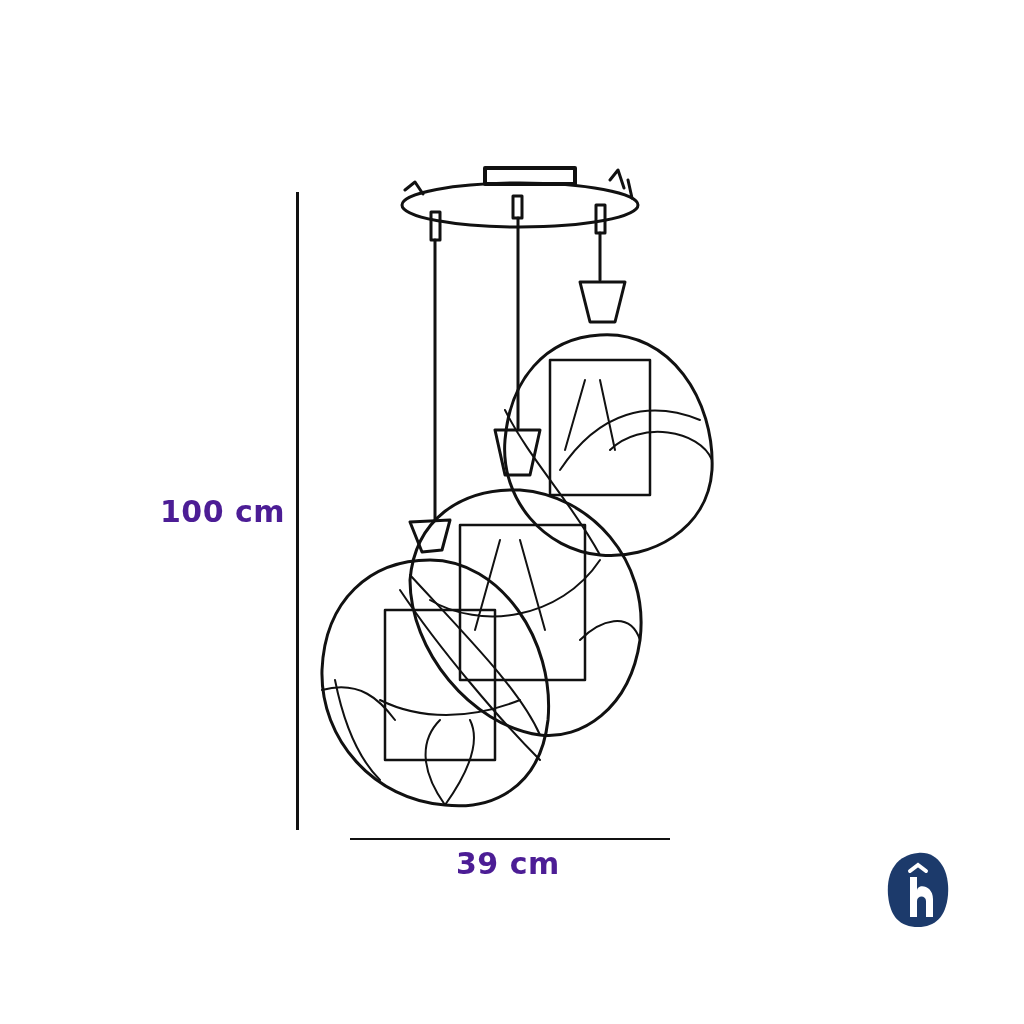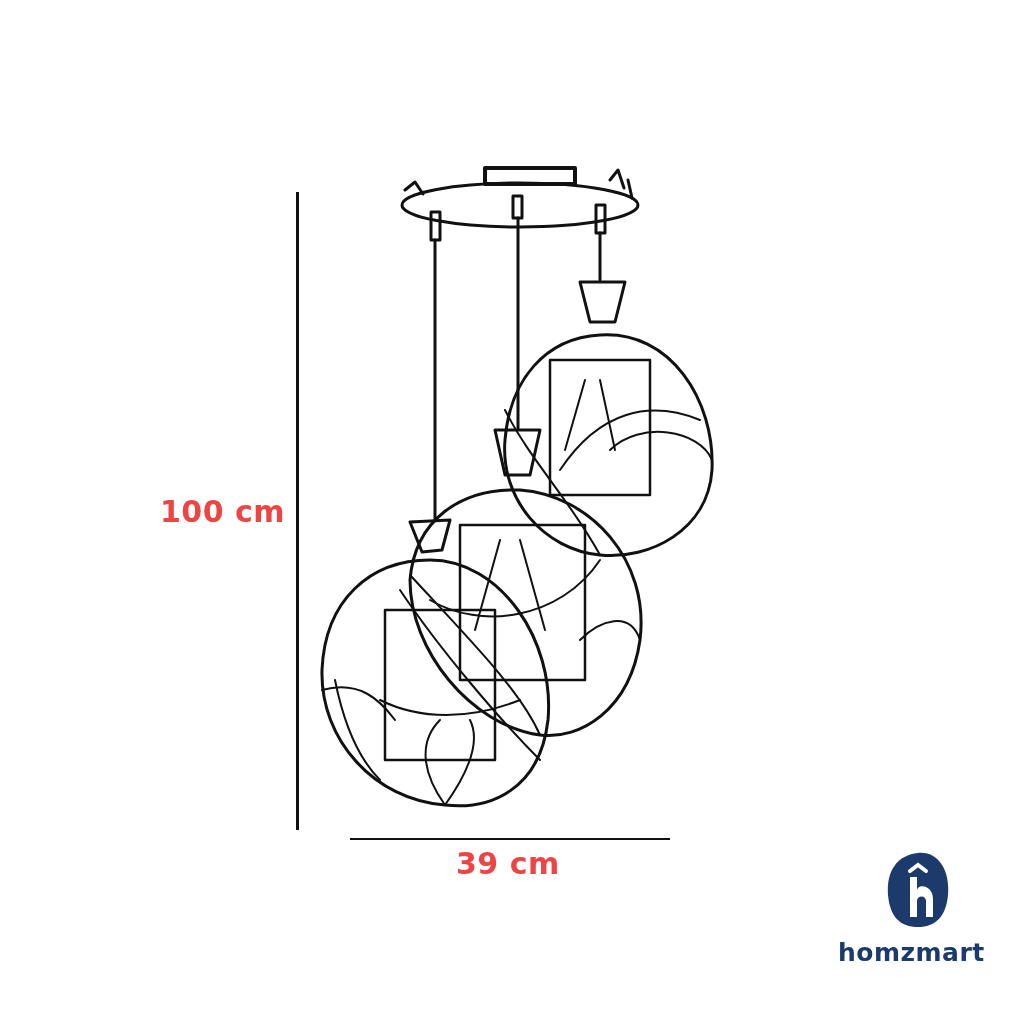--- a/index.html
+++ b/index.html
@@ -1,18 +1,18 @@
 <!DOCTYPE html>
 <html><head>
   <meta charset="utf-8">
   <style>
     html, body { margin: 0; padding: 0; background: #ffffff; }
     body { width: 1024px; height: 1024px; position: relative; overflow: hidden; font-family: "DejaVu Sans", sans-serif; }
     .abs { position: absolute; }
-    .dim-label { font-weight: bold; font-size: 30px; color: #ef4444; letter-spacing: 0.5px; white-space: nowrap; }
+    .dim-label { font-weight: bold; font-size: 30px; color: #4c1d95; letter-spacing: 0.5px; white-space: nowrap; }
     #height-label { left: 160px; top: 494px; }
     #width-label { left: 456px; top: 846px; }
     #v-line { left: 296px; top: 192px; width: 3px; height: 638px; background: #111; }
     #h-line { left: 350px; top: 838px; width: 320px; height: 2px; background: #111; }
     #lamp { left: 300px; top: 150px; width: 440px; height: 670px; }
     #brand { left: 830px; top: 845px; width: 180px; height: 130px; }
     .brand-name { position: absolute; left: 8px; top: 93px; font-weight: bold; font-size: 25px; color: #1c3a6b; letter-spacing: 0.5px; }
   </style>
 </head>
 <body>
@@ -64,14 +64,13 @@
     <path d="M445 805 C 420 770, 420 740, 440 720 M445 805 C 470 770, 480 740, 470 720 M335 680 C 345 730, 360 760, 380 780" stroke-width="2"></path>
   </g>
 </svg>
 
 <div id="brand" class="abs">
   <svg width="180" height="90" viewBox="0 0 180 90">
     <path d="M88 8 C 108 6, 120 25, 118 50 C 116 72, 105 82, 88 82 C 70 82, 60 72, 58 50 C 56 25, 68 10, 88 8 Z" fill="#1c3a6b"></path>
     <path d="M80 26 l8 -6 l8 6" stroke="#fff" stroke-width="4" fill="none" stroke-linecap="round"></path>
     <path d="M80 32 l0 40 l7 0 l0 -16 c 0 -6, 9 -6, 9 0 l0 16 l7 0 l0 -18 c 0 -14, -16 -16, -16 -8 l0 -14 z" fill="#fff"></path>
   </svg>
-  <span class="brand-name">homzmart</span>
 </div>
 
 </body></html>

